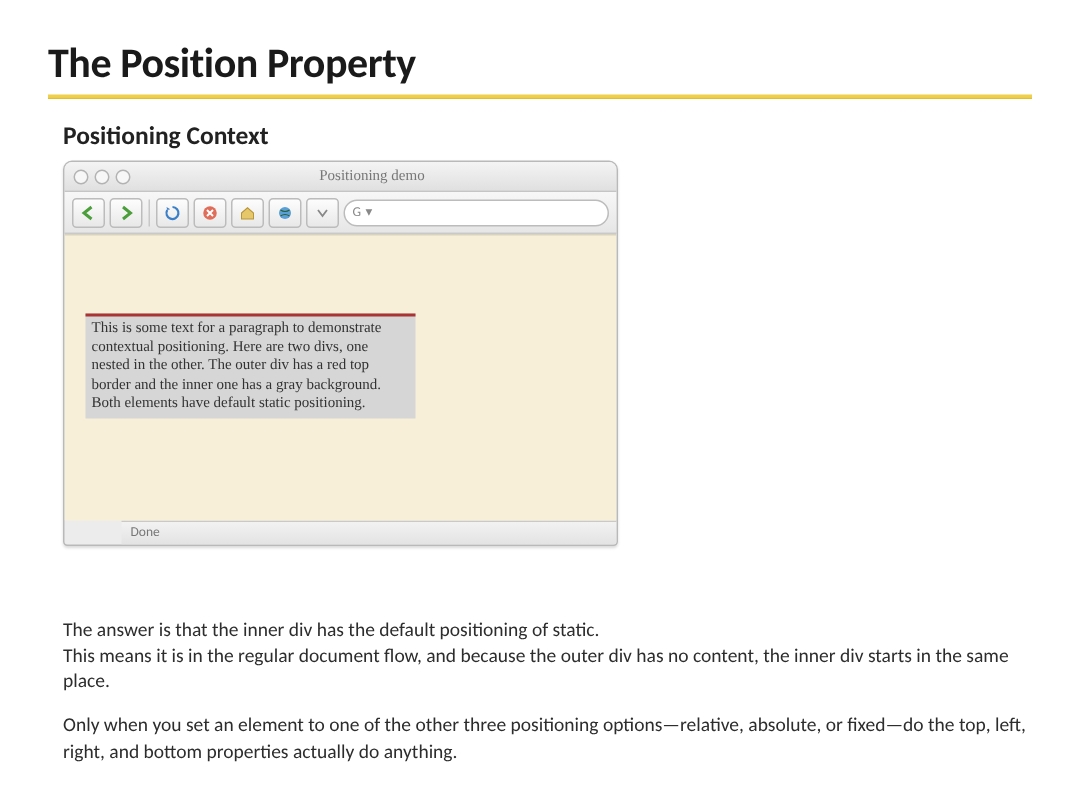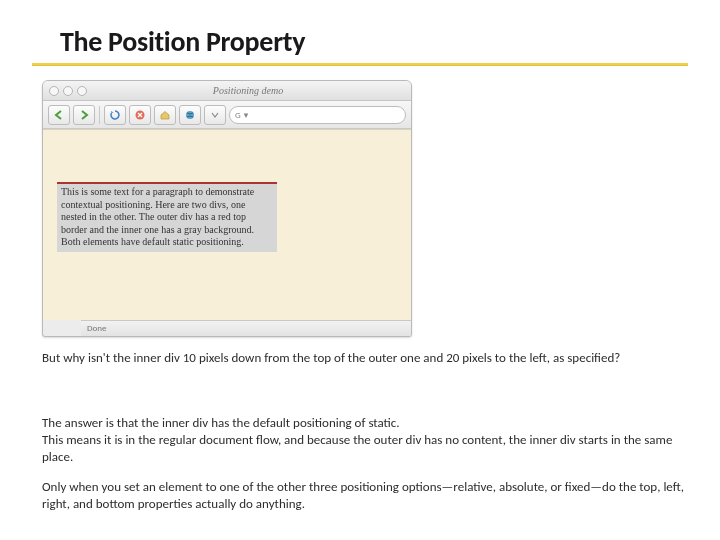--- a/index.html
+++ b/index.html
@@ -10,21 +10,20 @@
     font-family: Calibri, "Segoe UI", Arial, sans-serif;
     color: #222;
     padding: 24px 32px 20px 32px;
   }
   .title {
     font-size: 28px;
     font-weight: 700;
     letter-spacing: -0.3px;
     color: #1a1a1a;
     padding-bottom: 2px;
-    margin-left: 28px;
   }
   .rule {
     height: 3px;
     width: 100%;
     background: linear-gradient(to bottom,#f0cf4a 0,#f0cf4a 60%,#d7b82e 100%);
     margin-top: 2px;
     margin-bottom: 14px;
   }
   .inner { padding-left: 10px; }
   .subtitle {
@@ -43,21 +42,20 @@
     margin-bottom: 12px;
   }
   .titlebar {
     display: flex;
     align-items: center;
     height: 20px;
     background: linear-gradient(#f4f4f4,#e0e0e0);
     border-bottom: 1px solid #c5c5c5;
     padding: 0 6px;
     gap: 4px;
-    font-style: italic;
   }
   .tl-btn { width: 10px; height: 10px; border-radius: 50%; border: 1px solid #b3b3b3; background: #f7f7f7; }
   .titlebar-title { flex: 1; text-align: center; font-size: 10px; color: #777; font-family: Georgia, serif; }
   .toolbar {
     display: flex;
     align-items: center;
     height: 28px;
     background: linear-gradient(#f7f7f7,#e6e6e6);
     border-bottom: 1px solid #c9c9c9;
     padding: 0 5px;
@@ -119,20 +117,21 @@
   }
 </style>
 </head>
 <body>
 
 <div class="title">The Position Property</div>
 <div class="rule"></div>
 
 <div class="inner">
 
+  <div class="subtitle">Positioning Context</div>
 
   <div class="browser">
     <div class="titlebar">
       <div class="tl-btn"></div>
       <div class="tl-btn"></div>
       <div class="tl-btn"></div>
       <div class="titlebar-title">Positioning demo</div>
     </div>
     <div class="toolbar">
       <div class="tb-btn">
@@ -178,18 +177,17 @@
         <span>G</span>
         <span>▾</span>
       </div>
     </div>
     <div class="viewport">
       <div class="sample">This is some text for a paragraph to demonstrate contextual positioning. Here are two divs, one nested in the other. The outer div has a red top border and the inner one has a gray background. Both elements have default static positioning.</div>
     </div>
     <div class="statusbar">Done</div>
   </div>
 
-  <div class="para">But why isn't the inner div 10 pixels down from the top of the outer one and 20 pixels to the left, as specified?</div>
   <div class="para" style="white-space: pre-line; margin-top: 48px;">The answer is that the inner div has the default positioning of static.
 This means it is in the regular document flow, and because the outer div has no content, the inner div starts in the same place.</div>
   <div class="para">Only when you set an element to one of the other three positioning options—relative, absolute, or fixed—do the top, left, right, and bottom properties actually do anything.</div>
 
 </div>
 
 </body></html>

